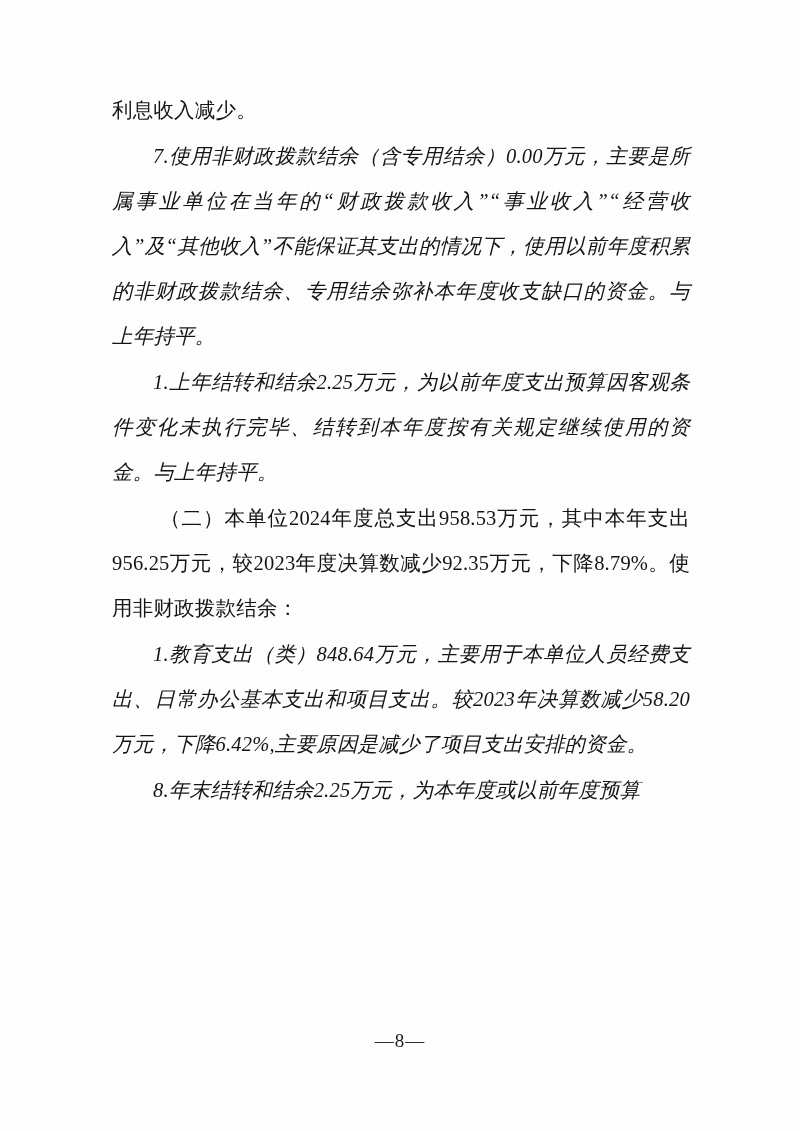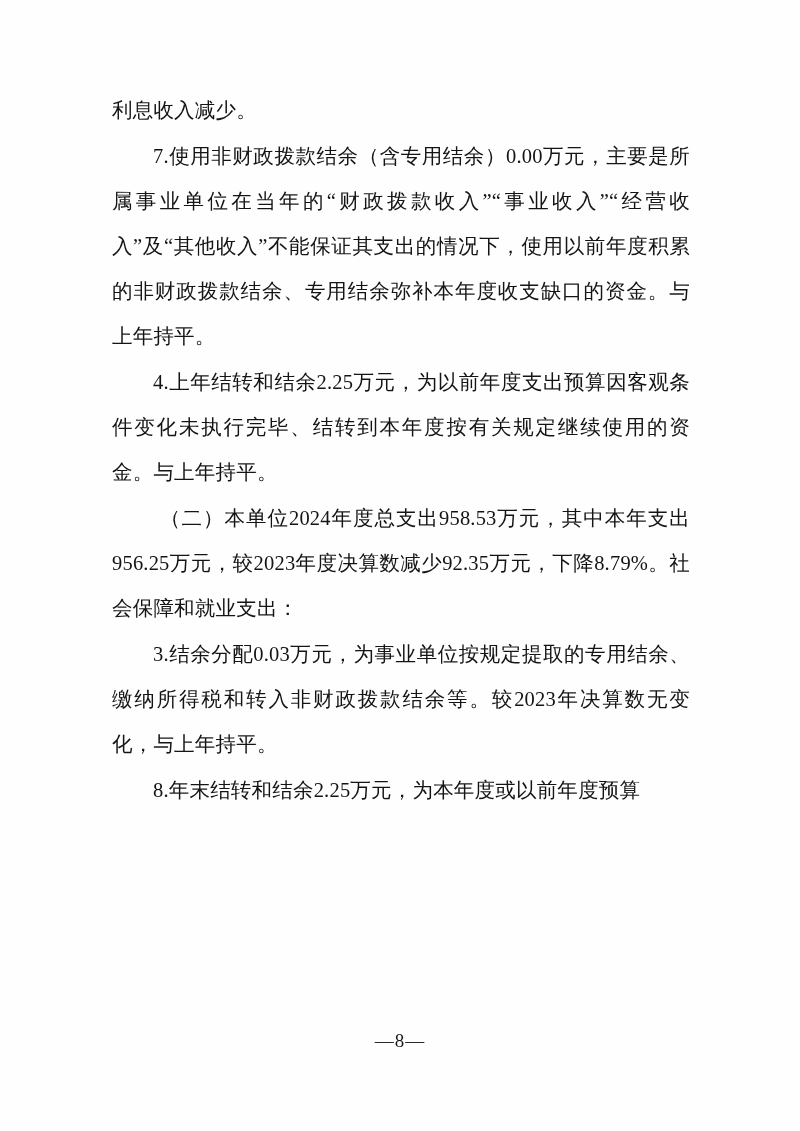--- a/index.html
+++ b/index.html
@@ -35,20 +35,21 @@
     font-size: 20.5px;
     line-height: 45px;
     text-align: justify;
     text-justify: inter-ideograph;
     letter-spacing: 0.2px;
     font-family: "Liberation Serif", "DejaVu Serif", serif;
     color: #141414;
   }
   p.indent {
     text-indent: 41px;
+    font-style: italic;
   }
   p.indent2 {
     text-indent: 48px;
   }
   .footer {
     position: absolute;
     left: 0;
     top: 1030px;
     width: 800px;
     text-align: center;
@@ -58,19 +59,19 @@
     letter-spacing: 1px;
   }
 </style>
 </head>
 <body>
 
 <div class="page">
   <div class="content">
     <p class="para">利息收入减少。</p>
     <p class="para indent">7.使用非财政拨款结余（含专用结余）0.00万元，主要是所属事业单位在当年的“财政拨款收入”“事业收入”“经营收入”及“其他收入”不能保证其支出的情况下，使用以前年度积累的非财政拨款结余、专用结余弥补本年度收支缺口的资金。与上年持平。</p>
-    <p class="para indent">4.上年结转和结余2.25万元，为以前年度支出预算因客观条件变化未执行完毕、结转到本年度按有关规定继续使用的资金。与上年持平。</p>
-    <p class="para indent2">（二）本单位2024年度总支出958.53万元，其中本年支出956.25万元，较2023年度决算数减少92.35万元，下降8.79%。社会保障和就业支出：</p>
-    <p class="para indent">3.结余分配0.03万元，为事业单位按规定提取的专用结余、缴纳所得税和转入非财政拨款结余等。较2023年决算数无变化，与上年持平。</p>
+    <p class="para indent">1.上年结转和结余2.25万元，为以前年度支出预算因客观条件变化未执行完毕、结转到本年度按有关规定继续使用的资金。与上年持平。</p>
+    <p class="para indent2">（二）本单位2024年度总支出958.53万元，其中本年支出956.25万元，较2023年度决算数减少92.35万元，下降8.79%。使用非财政拨款结余：</p>
+    <p class="para indent">1.教育支出（类）848.64万元，主要用于本单位人员经费支出、日常办公基本支出和项目支出。较2023年决算数减少58.20万元，下降6.42%,主要原因是减少了项目支出安排的资金。</p>
     <p class="para indent">8.年末结转和结余2.25万元，为本年度或以前年度预算</p>
   </div>
   <div class="footer">—8—</div>
 </div>
 
 </body></html>

